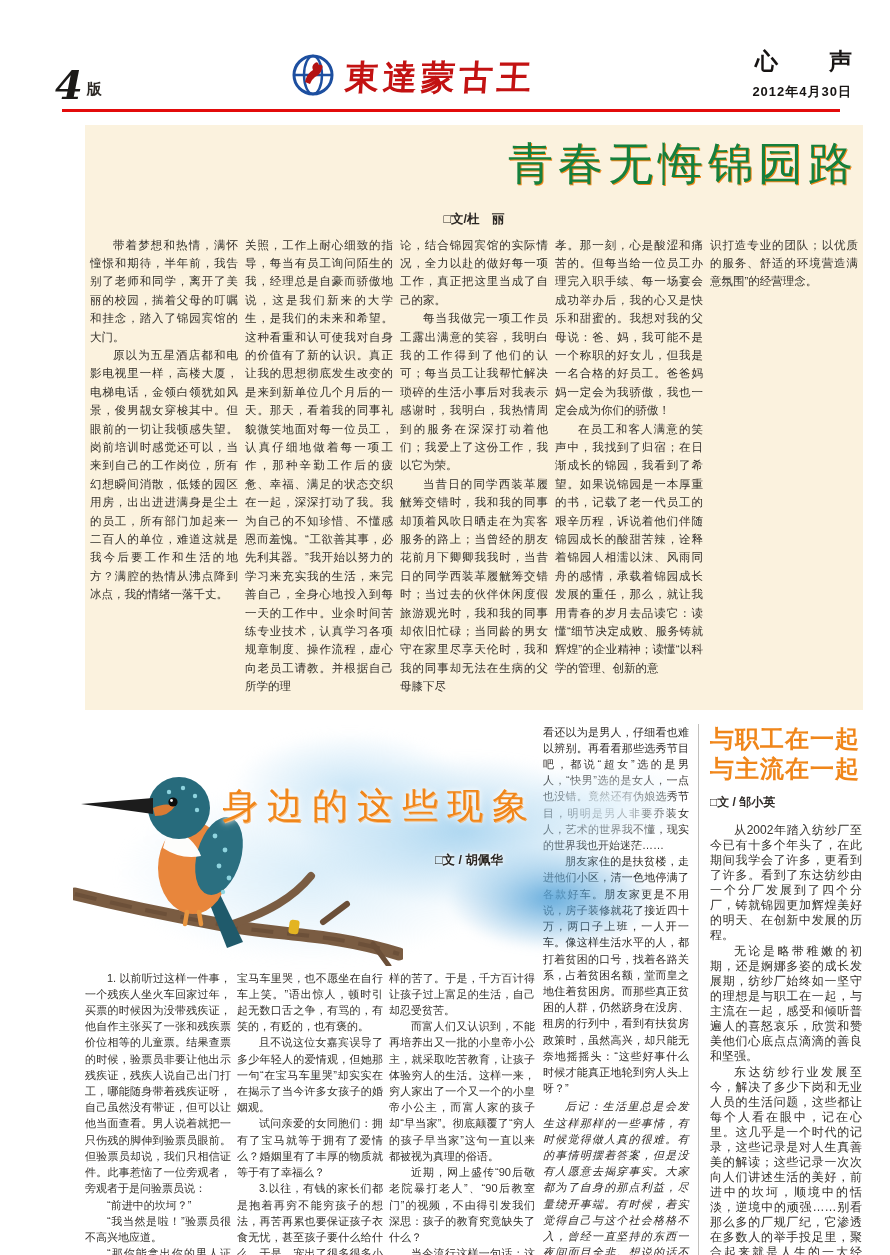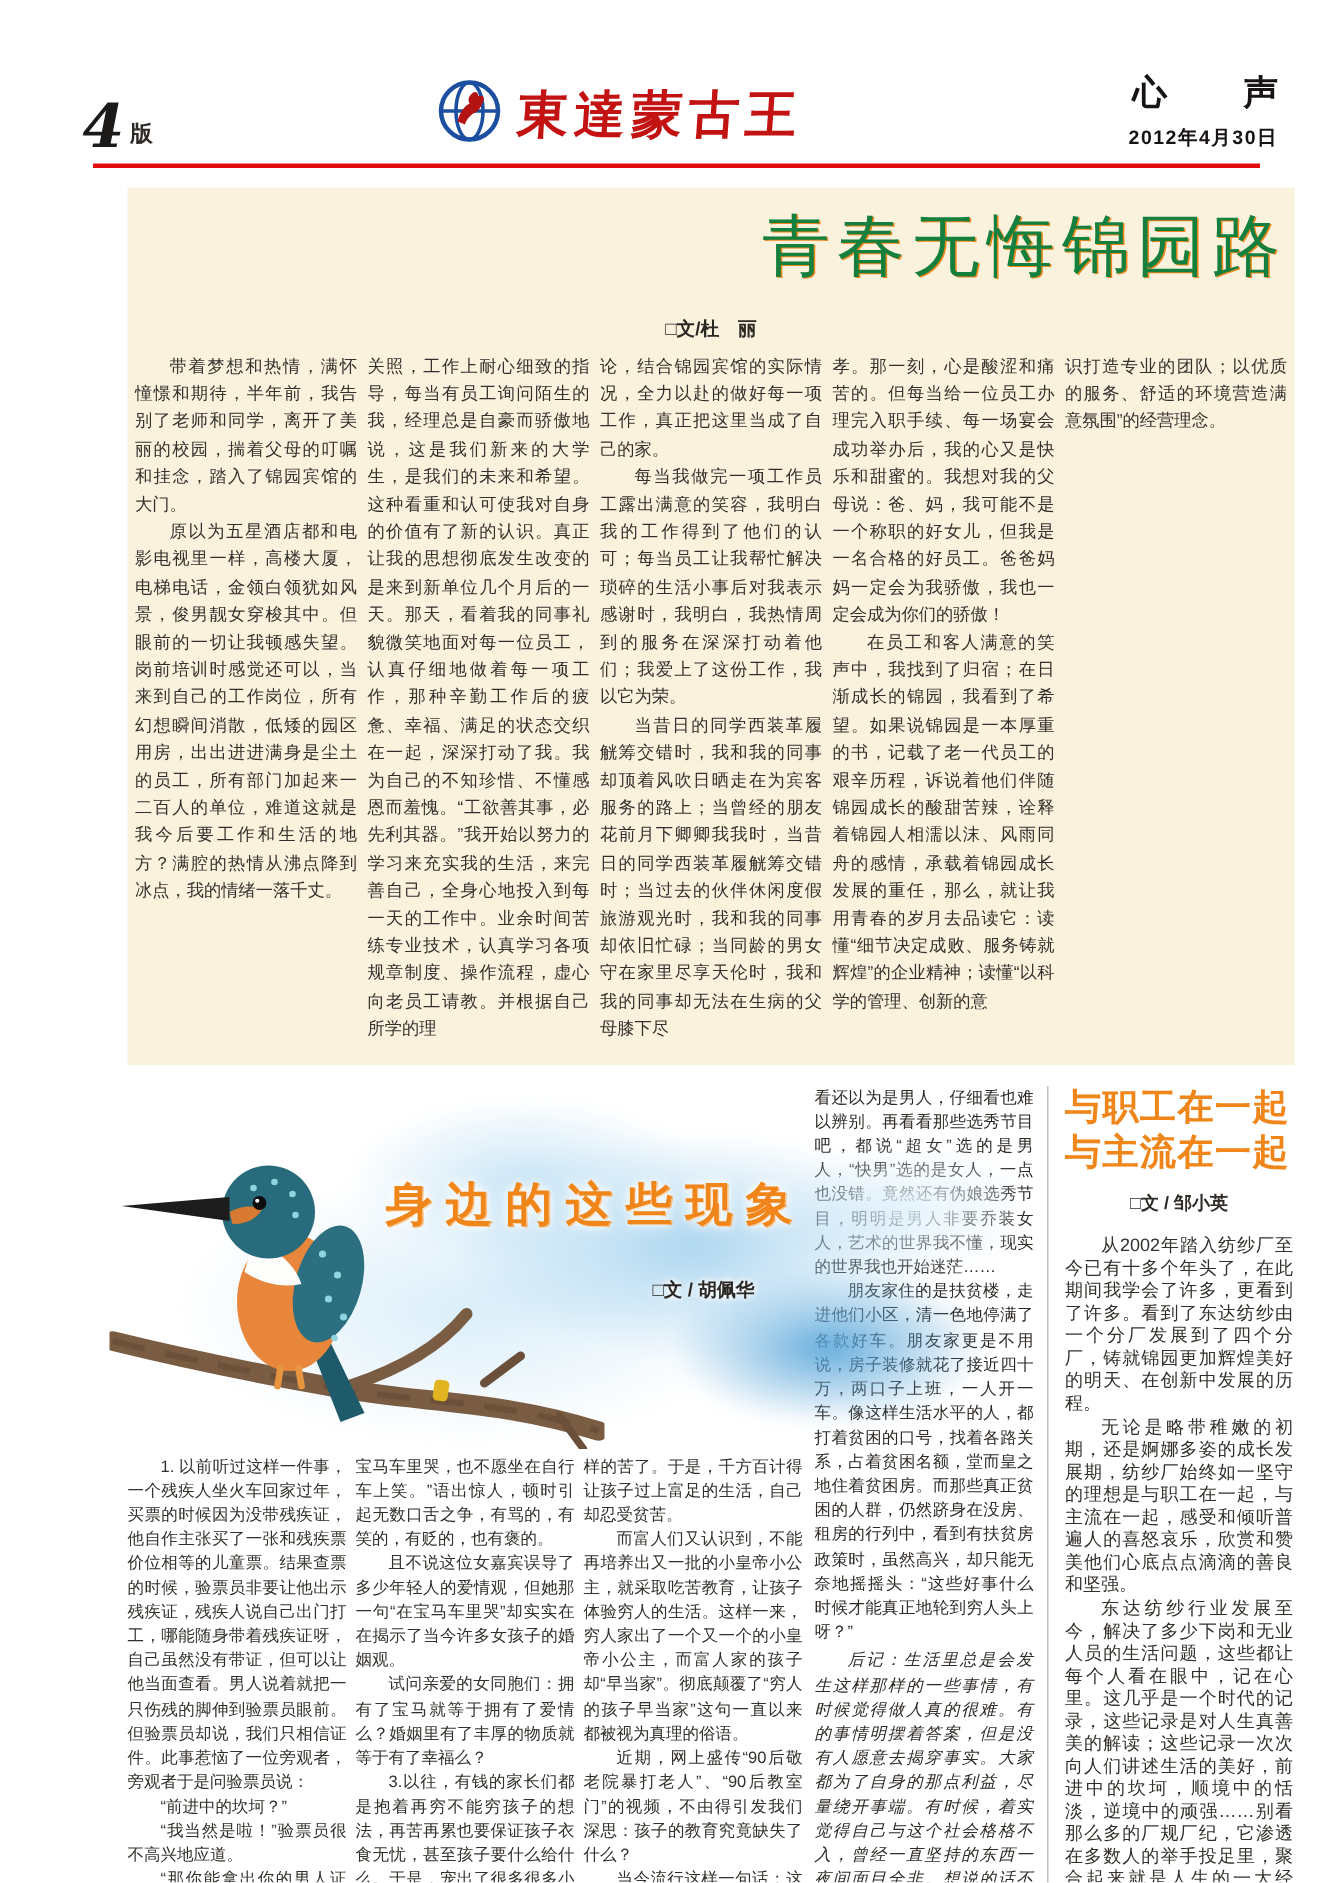--- a/index.html
+++ b/index.html
@@ -36,33 +36,33 @@
   .a2-left{width:452px;}
   .a2-visual{position:relative;height:242px;overflow:visible;}
   .clouds{position:absolute;left:30px;top:-6px;width:560px;height:250px;filter:blur(5px);
     background:
       radial-gradient(ellipse 170px 80px at 42% 28%,rgba(199,228,246,.95),rgba(199,228,246,0) 70%),
       radial-gradient(ellipse 230px 105px at 62% 45%,rgba(160,208,238,.85),rgba(160,208,238,0) 72%),
       radial-gradient(ellipse 150px 75px at 78% 72%,rgba(86,164,217,.9),rgba(86,164,217,0) 70%),
       radial-gradient(ellipse 260px 120px at 35% 62%,rgba(214,236,249,.9),rgba(214,236,249,0) 75%),
       radial-gradient(ellipse 120px 60px at 88% 35%,rgba(228,243,252,.9),rgba(228,243,252,0) 75%);}
   .a2-illustration{position:absolute;left:-12px;top:28px;}
-  .a2-title{position:absolute;right:0px;top:58px;font-size:31px;font-weight:700;color:#f0861a;letter-spacing:9px;white-space:nowrap;
+  .a2-title{position:absolute;right:0px;top:58px;font-size:36px;font-weight:400;color:#f0861a;letter-spacing:9px;white-space:nowrap;
             text-shadow:0 0 5px #ffffff,0 0 9px #ffffff,1px 1px 0 #f0861a;}
   .a2-byline{position:absolute;right:34px;top:128px;font-size:12.5px;font-weight:bold;color:#2b2723;
              text-shadow:0 0 4px #fff,0 0 6px #fff;}
   .a2-cols{display:flex;gap:6px;margin-top:4px;}
   .a2 .col{width:146px;font-size:11px;line-height:16.2px;}
   .a2-col4{width:146px;margin-left:6px;font-size:11px;line-height:16.2px;}
   .post{font-family:"DejaVu Serif",serif;font-style:italic;letter-spacing:.5px;margin-top:3px;}
 
   
   .a3{width:152px;margin-left:9px;border-left:1px solid #c2c0bd;padding-left:11px;}
   .a3-title{font-size:24px;font-weight:900;color:#f0861a;letter-spacing:1px;line-height:1.25;white-space:nowrap;}
-  .a3-byline{text-align:center;font-size:12px;font-weight:bold;margin:10px 0 12px;}
+  .a3-byline{font-size:12px;font-weight:bold;margin:10px 0 12px;}
   .a3-body{font-size:12px;line-height:15px;color:#33302b;}
   .a3-body p{margin-bottom:1px;}
 </style>
 </head>
 <body>
 
 <div class="page">
 
   <div class="header">
     <div class="page-badge">

